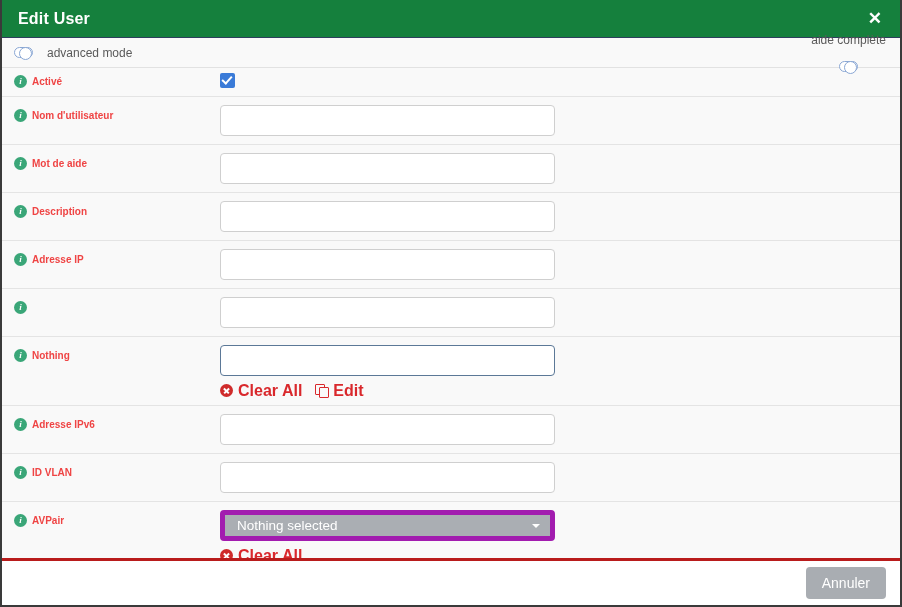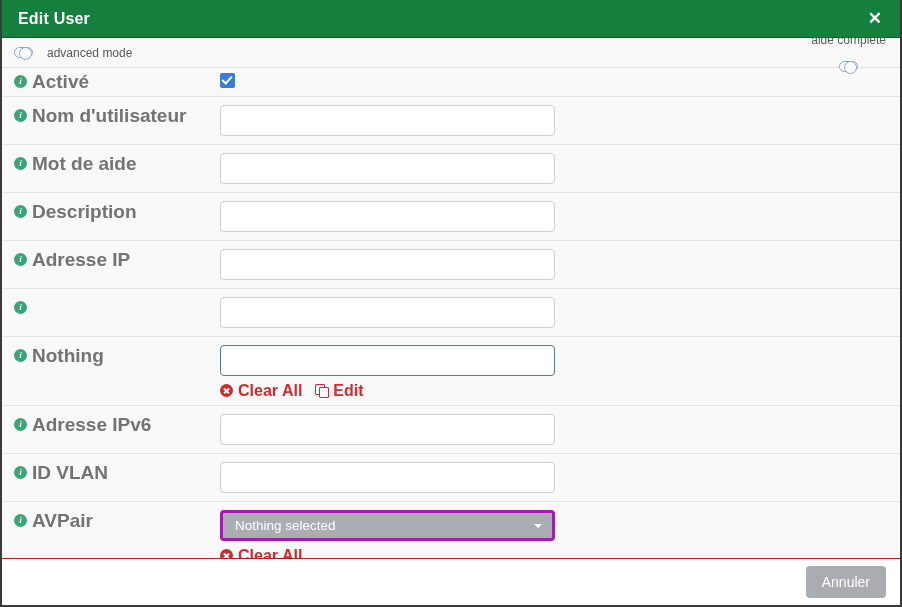--- a/index.html
+++ b/index.html
@@ -85,23 +85,23 @@
   }
   .row .label-cell {
     width: 218px;
     flex: 0 0 218px;
     display: flex;
     align-items: flex-start;
     gap: 5px;
     padding: 11px 0 0 12px;
   }
   .row .label-text {
-    font-size: 19px;
+    font-size: 10px;
     font-weight: bold;
-    color: #737373;
+    color: #ef4444;
     line-height: 15px;
     white-space: nowrap;
   }
   .info-icon {
     flex: 0 0 auto;
     width: 13px; height: 13px;
     border-radius: 50%;
     background: #3aa678;
     color: #ffffff;
     font-size: 9px;
@@ -206,21 +206,21 @@
     width: 8px; height: 9px;
     border: 1.4px solid #d9282c;
     border-radius: 1px;
     background: #f9f9f9;
   }
   
   .dropdown {
     width: 335px;
     height: 31px;
     background: #aaaeb3;
-    border: 3px solid #a21caf;
+    border: 5px solid #a21caf;
     border-radius: 4px;
     display: flex;
     align-items: center;
     padding: 0 10px 0 12px;
     cursor: pointer;
     color: #ffffff;
     font-size: 13.5px;
   }
   .dropdown .dd-label { flex: 1; }
   .caret {
@@ -228,21 +228,21 @@
     border-left: 4px solid transparent;
     border-right: 4px solid transparent;
     border-top: 4px solid #ffffff;
   }
   
   #footer {
     position: absolute;
     left: 0; right: 0; bottom: 0;
     height: 47px;
     background: #ffffff;
-    border-top: 1px solid #b91c1c;
+    border-top: 3px solid #b91c1c;
     display: flex;
     align-items: center;
     justify-content: flex-end;
     gap: 10px;
     padding: 0 14px;
   }
   .btn {
     border: none;
     border-radius: 4px;
     color: #ffffff;

